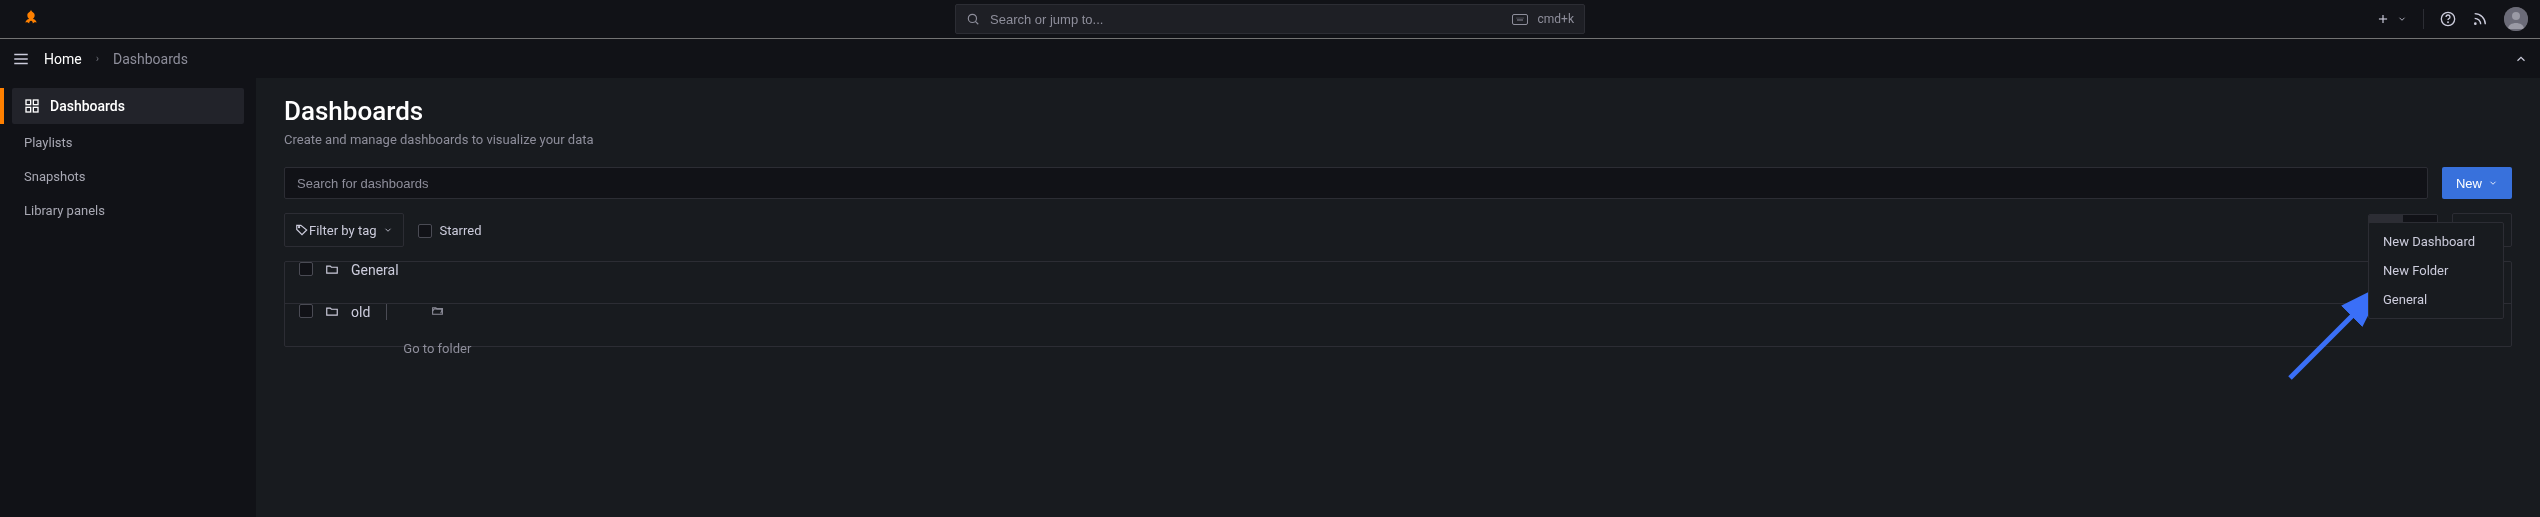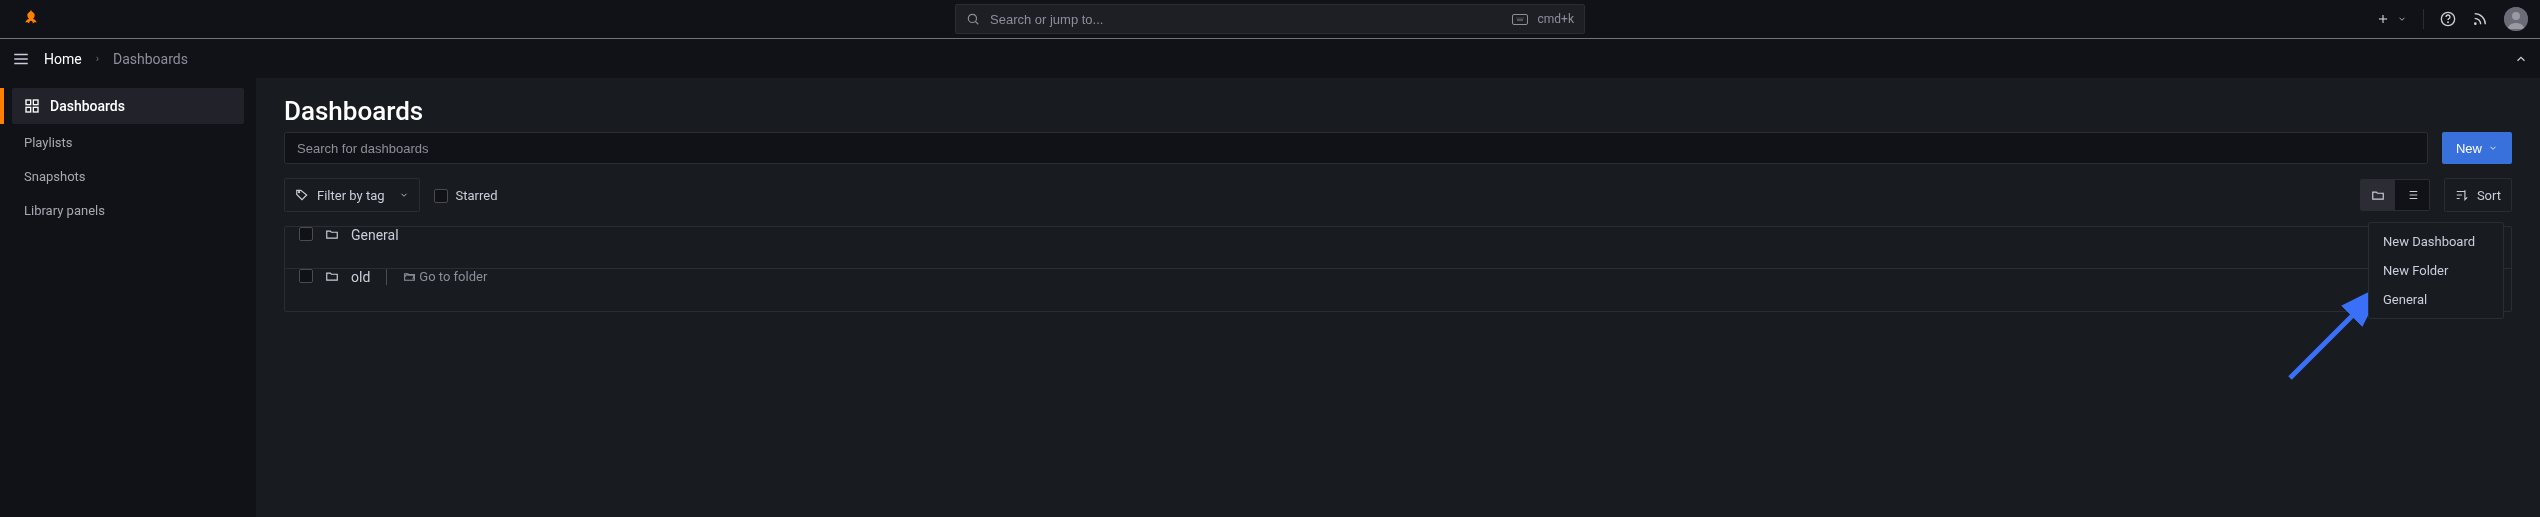--- a/index.html
+++ b/index.html
@@ -223,21 +223,20 @@
   margin-bottom: 14px;
 }
 .pill-btn {
   height: 32px;
   padding: 16px 10px;
   background: #181b1f;
   border: 1px solid #2c2d34;
   border-radius: 2px;
   display: flex;
   align-items: center;
-  gap: 8px;
   color: #ccccdc;
   font-size: 13px;
   cursor: pointer;
 }
 .checkbox {
   width: 14px;
   height: 14px;
   border: 1px solid #4a4b54;
   border-radius: 2px;
   background: #111217;
@@ -284,24 +283,25 @@
 .folder-name { color: #ccccdc; font-size: 14px; cursor: pointer; }
 .row-sep {
   width: 1px;
   height: 16px;
   background: #4a4b54;
   margin: 0 4px;
 }
 .go-folder {
   display: flex;
   align-items: center;
-  gap: 3px;
+  gap: 24px;
   color: #8e8e9b;
   font-size: 13px;
   cursor: pointer;
+  flex-direction: column;
 }
 .chev-right {
   margin-left: auto;
   color: #8e8e9b;
   cursor: pointer;
 }
 
 
 .new-menu {
   position: absolute;
@@ -437,20 +437,21 @@
     <div class="side-sub">
       <span>Snapshots</span>
     </div>
     <div class="side-sub">
       <span>Library panels</span>
     </div>
   </div>
 
   <div class="main">
     <div class="page-title">Dashboards</div>
+    <div class="page-subtitle">Create and manage dashboards to visualize your data</div>
 
     <div class="tool-row">
       <input class="search-dash" placeholder="Search for dashboards" style="">
       <button class="btn-new">
         <span>New</span>
         <span>
           <svg width="10" height="10" viewBox="0 0 24 24" fill="none" stroke="#fff" stroke-width="2">
               <polyline points="6 9 12 15 18 9"></polyline>
             </svg>
         </span>

